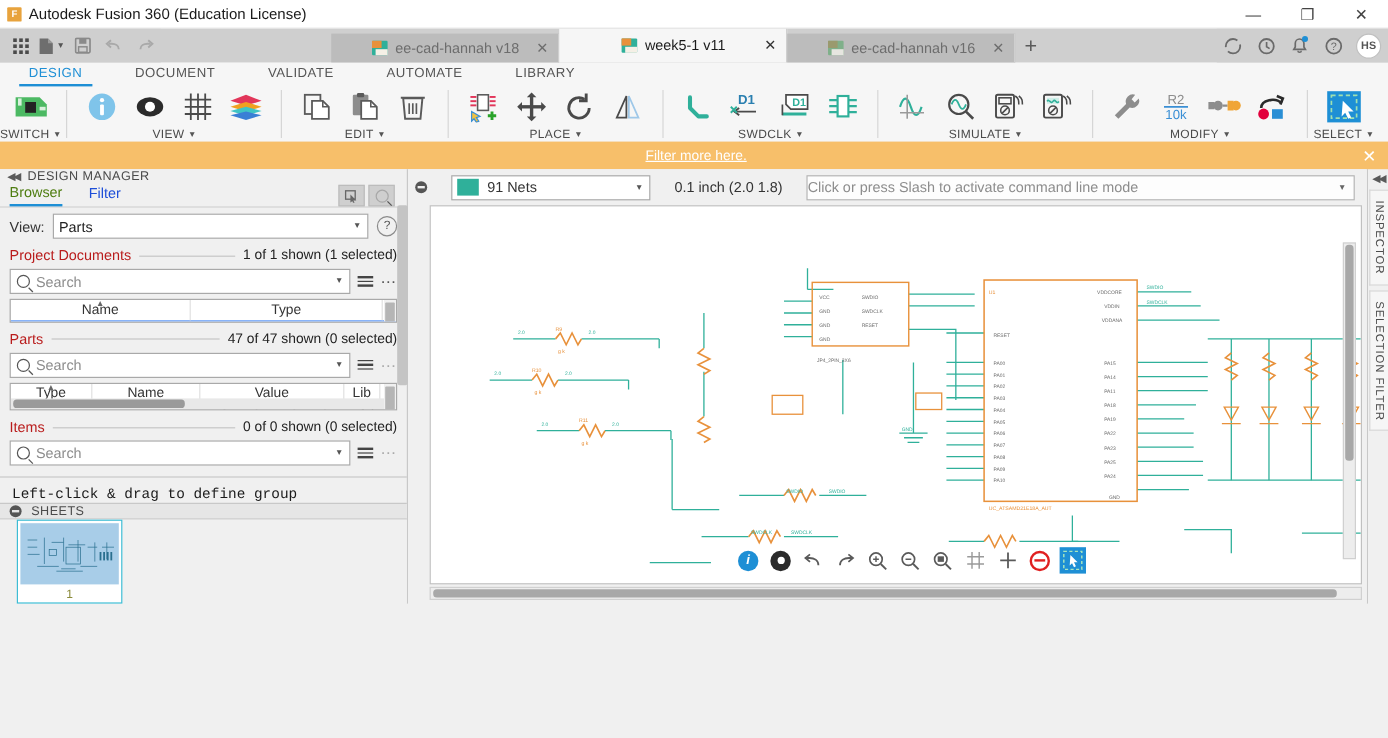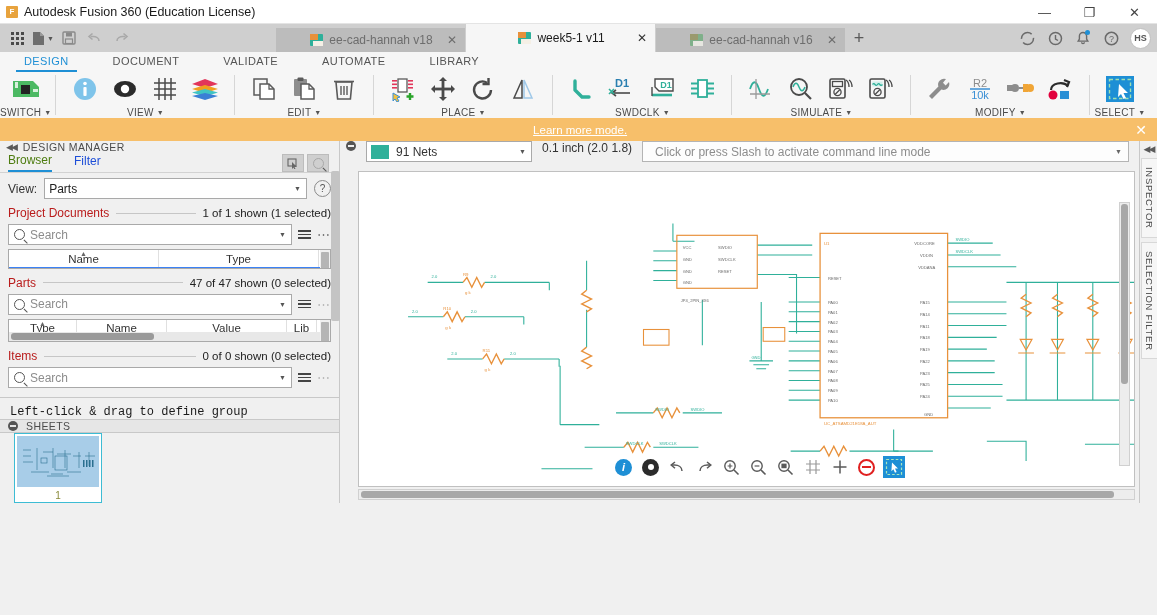--- a/index.html
+++ b/index.html
@@ -193,34 +193,34 @@
   .sheetthumb .img { flex:1; margin:2px; background:#a8cde8; position:relative; overflow:hidden; }
   .sheetthumb .num { height:13px; font-size:10px; color:#8a8a3a; display:flex; align-items:center; justify-content:center; }
 
   
   .panelscroll { position:absolute; right:-1px; top:30px; width:9px; height:300px; }
   .panelscroll i { position:absolute; left:0; top:0; width:9px; height:150px; background:#c4c4c4; border-radius:2px; display:block;}
 
   
   .canvaswrap { flex:1; display:flex; flex-direction:column; background:#f0f0f0; position:relative; }
   .canvastools {
-    height:30px; display:flex; gap:10px; padding:0 6px;
+    height:30px; display:flex; align-items:center; gap:20px; padding:0 6px;
   }
   .ctdot { width:10px;height:10px;border-radius:50%;background:#555;position:relative;flex:none;}
   .ctdot:after{content:"";position:absolute;left:2px;top:4px;width:6px;height:2px;background:#f0f0f0;}
   .netsel {
     width:166px; height:21px; background:#fff; border:1px solid #a9a9a9;
     display:flex; align-items:center; gap:7px; padding:0 4px; position:relative;
   }
   .swatch { width:18px;height:14px;background:#2fb09a; flex:none; }
   .netsel .dd { position:absolute; right:5px; font-size:7px; color:#555; }
   .coords { font-size:12px; color:#333; }
   .cmdline {
     flex:1; height:21px; background:#fdfdfd; border:1px solid #b4b4b4;
-    display:flex; align-items:center; padding:0 12px; color:#8d8d8d; font-size:12px;
+    display:flex; align-items:center; padding:0 0; color:#8d8d8d; font-size:12px;
     position:relative; margin-right:4px;
   }
   .cmdline .dd { position:absolute; right:6px; font-size:7px; color:#666; }
 
   .sheetarea {
     flex:1; background:#ffffff; border:1px solid #c0c0c0; margin:0 4px 0 18px;
     position:relative; overflow:hidden;
   }
   .hbar { height:11px; background:#ededed; margin:2px 4px 3px 18px; position:relative; border:1px solid #d0d0d0;}
   .hbar i { position:absolute; left:2px; top:1px; bottom:1px; width:calc(100% - 22px); background:#a8a8a8; border-radius:3px; display:block;}
@@ -645,21 +645,21 @@
       <div class="rglabel">
           <span>SELECT</span>
           <span class="caret">▼</span>
         </div>
     </div>
 
   </div>
 </div>
 
 <div class="banner">
-  &nbsp;<a href="#">Learn more mode.</a>
+  &nbsp;<a href="#">Filter more here.</a>
   <span class="x">✕</span>
 </div>
 
 <div class="main">
 
   <div class="leftpanel">
 
     <div class="dm-head">
       <span class="arrows">◀◀</span>
       <span class="lbl">DESIGN MANAGER</span>

